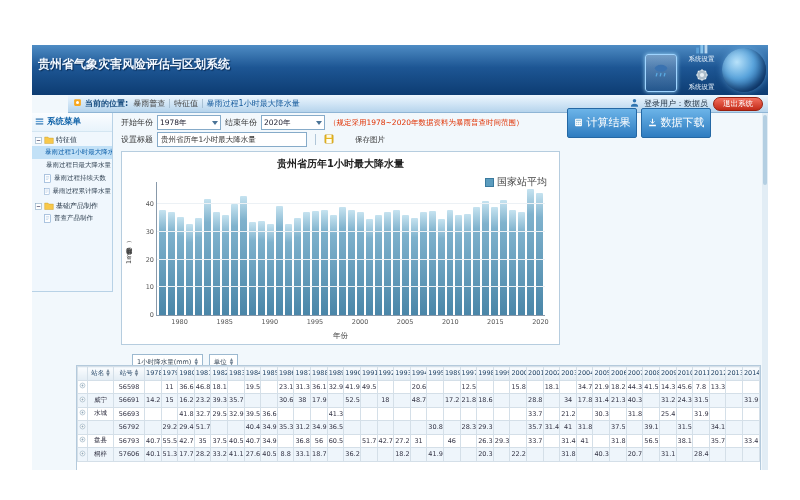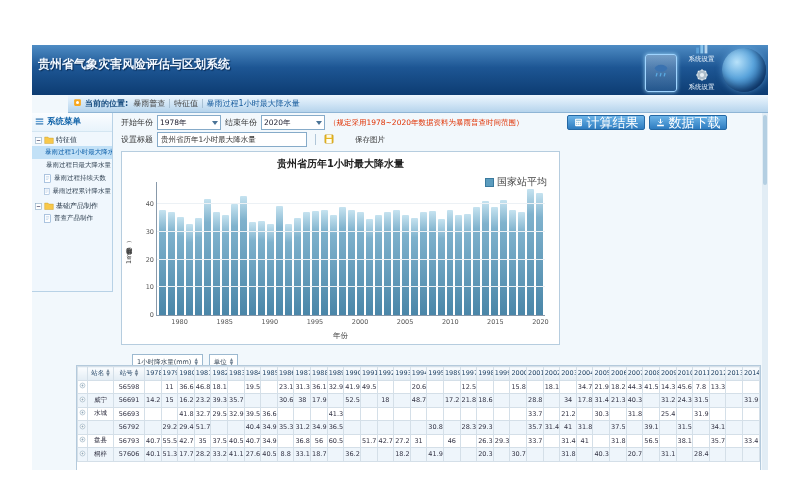--- a/index.html
+++ b/index.html
@@ -49,21 +49,21 @@
 
   
   .main{position:absolute;left:81px;top:0;right:7px;}
   .trow{display:flex;align-items:center;gap:4px;padding:2px 4px 0 8px;font-size:8px;color:#333;height:15px;}
   .lbl{white-space:nowrap;}
   .select{display:flex;align-items:center;justify-content:space-between;width:58px;height:13px;background:#fff;
     border:1px solid #86abc9;font-size:7.5px;padding:0 2px;cursor:pointer;color:#223;}
   .sel-arrow{width:0;height:0;border-left:3px solid transparent;border-right:3px solid transparent;border-top:4px solid #4a7396;}
   .notice{color:#e03000;font-size:7.5px;white-space:nowrap;}
   .btn{display:flex;align-items:center;gap:3px;background:linear-gradient(#6cb4e8,#2e7cc0);border:1px solid #2468a4;
-    color:#fff;font-size:13px;height:15px;padding:0 6px;border-radius:2px;cursor:pointer;white-space:nowrap;}
+    color:#fff;font-size:11px;height:30px;padding:0 6px;border-radius:2px;cursor:pointer;white-space:nowrap;}
   .btn.first{margin-left:40px;}
   .tinput{width:142px;height:13px;border:1px solid #86abc9;font-size:7.5px;padding:0 3px;color:#333;background:#fff;
     font-family:"DejaVu Sans","Liberation Sans",sans-serif;}
   .divider{width:0;height:11px;border-left:1px solid #b0c6d8;margin:0 4px;}
   .savelink{display:flex;align-items:center;gap:21px;font-size:7.5px;color:#333;cursor:pointer;}
 
   
   .chart-panel{position:relative;margin:4px 0 0 8px;width:437px;height:192px;background:#fff;border:1px solid #b6cddf;}
   .chart-title{position:absolute;top:5px;left:0;right:0;text-align:center;font-size:10px;font-weight:bold;color:#222;}
   .legend{position:absolute;top:23px;right:12px;display:flex;align-items:center;gap:3px;font-size:10px;color:#444;}
@@ -218,20 +218,28 @@
     <div class="globe"></div>
   </div>
 
   <div class="navbar">
     <span id="loc-ico"><svg width="9" height="9" viewBox="0 0 12 12">
           <rect x="1.5" y="1.5" width="9" height="9" rx="1.5" fill="#f8a820"></rect>
           <circle cx="6" cy="6" r="2" fill="#fff"></circle>
         </svg></span>
     <span class="nb-label">当前的位置:</span>
     <span id="crumbs"><span class="crumb">暴雨普查</span><span class="sep">|</span><span class="crumb">特征值</span><span class="sep">|</span><span class="crumb last">暴雨过程1小时最大降水量</span></span>
+    <span class="nb-right">
+      <span id="user-ico"><svg width="9" height="9" viewBox="0 0 12 12">
+            <circle cx="6" cy="3.6" r="2.3" fill="#2f74b0"></circle>
+            <path d="M1.2 11.5a4.8 3.8 0 0 1 9.6 0z" fill="#2f74b0"></path>
+          </svg></span>
+      <span class="user-text">登录用户：数据员</span>
+      <button class="logout">退出系统</button>
+    </span>
   </div>
 
   <div class="bodyarea">
     <div class="vscroll">
         <div class="vthumb"></div>
       </div>
 
     <div class="sidebar">
       <div class="sb-title">
         <span id="menu-ico"><svg width="9" height="9" viewBox="0 0 12 12">
@@ -805,21 +813,21 @@
               <td>36.2</td>
               <td></td>
               <td></td>
               <td>18.2</td>
               <td></td>
               <td>41.9</td>
               <td></td>
               <td></td>
               <td>20.3</td>
               <td></td>
-              <td>30.7</td>
+              <td>22.2</td>
               <td></td>
               <td></td>
               <td>31.8</td>
               <td></td>
               <td>40.3</td>
               <td></td>
               <td>20.7</td>
               <td></td>
               <td>31.1</td>
               <td></td>

